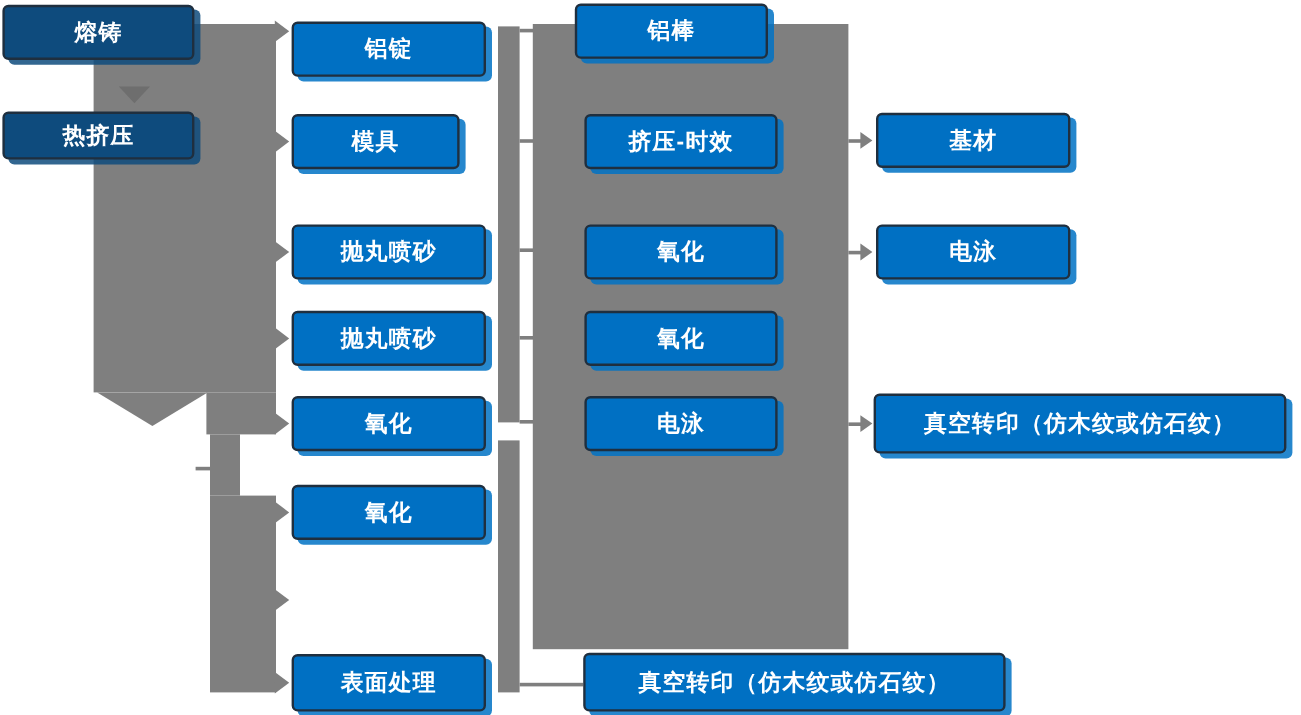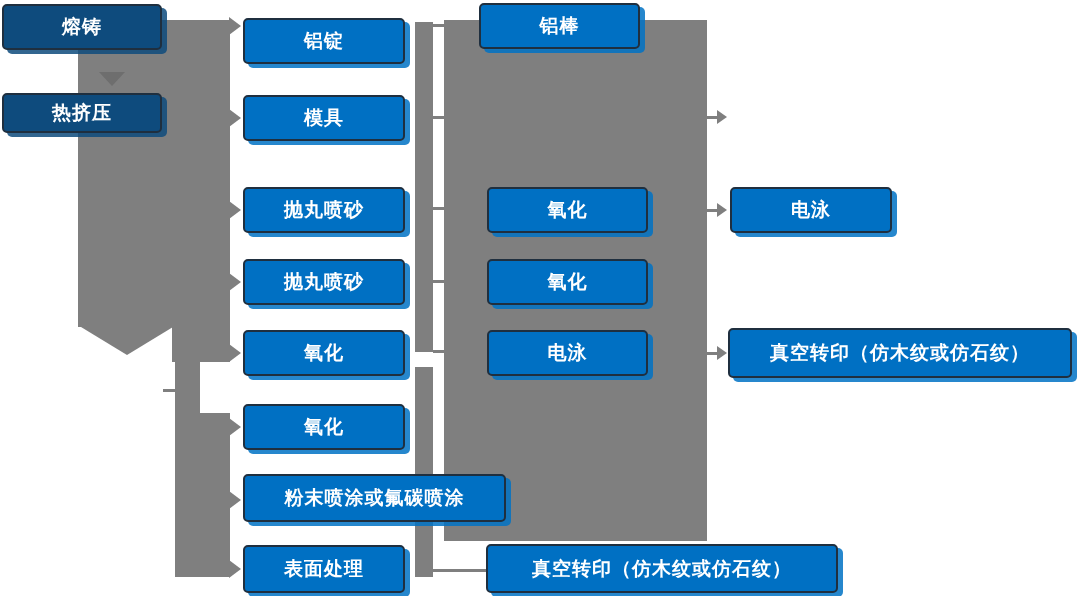--- a/index.html
+++ b/index.html
@@ -78,30 +78,31 @@
   <div class="arr-right-sm" style="left:717px;top:110px"></div>
   <div class="hline" style="left:707px;top:209px;width:11px"></div>
   <div class="arr-right-sm" style="left:717px;top:203px"></div>
   <div class="hline" style="left:707px;top:352px;width:11px"></div>
   <div class="arr-right-sm" style="left:717px;top:346px"></div>
 
   <div class="node dark" style="left:2px;top:4px;width:160px;height:46px">熔铸</div>
   <div class="node dark" style="left:2px;top:93px;width:160px;height:40px">热挤压</div>
 
   <div class="node" style="left:243px;top:18px;width:162px;height:46px">铝锭</div>
-  <div class="node" style="left:243px;top:95px;width:162px;height:46px">模具</div>
+  <div class="node" style="left:243px;top:95px;width:140px;height:46px">模具</div>
   <div class="node" style="left:243px;top:187px;width:162px;height:46px">抛丸喷砂</div>
   <div class="node" style="left:243px;top:259px;width:162px;height:46px">抛丸喷砂</div>
   <div class="node" style="left:243px;top:330px;width:162px;height:46px">氧化</div>
   <div class="node" style="left:243px;top:404px;width:162px;height:46px">氧化</div>
-  <div class="node" style="left:243px;top:474px;width:263px;height:48px">粉末喷涂或氟碳喷涂</div>
   <div class="node" style="left:243px;top:545px;width:162px;height:48px">表面处理</div>
 
   <div class="node" style="left:479px;top:3px;width:161px;height:46px">铝棒</div>
+  <div class="node" style="left:487px;top:95px;width:161px;height:46px">挤压-时效</div>
   <div class="node" style="left:487px;top:187px;width:161px;height:46px">氧化</div>
   <div class="node" style="left:487px;top:259px;width:161px;height:46px">氧化</div>
   <div class="node" style="left:487px;top:330px;width:161px;height:46px">电泳</div>
   <div class="node" style="left:486px;top:544px;width:352px;height:49px">真空转印（仿木纹或仿石纹）</div>
 
+  <div class="node" style="left:730px;top:94px;width:162px;height:46px">基材</div>
   <div class="node" style="left:730px;top:187px;width:162px;height:46px">电泳</div>
   <div class="node" style="left:728px;top:328px;width:344px;height:50px">真空转印（仿木纹或仿石纹）</div>
 
 </div>
 
 </body></html>

